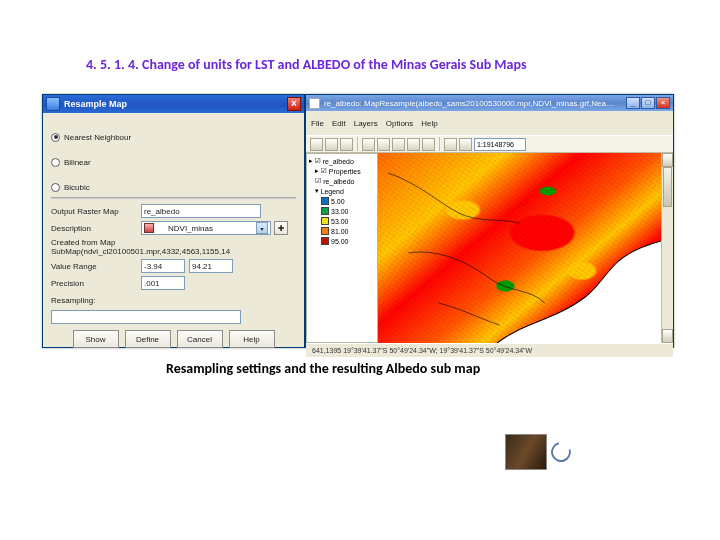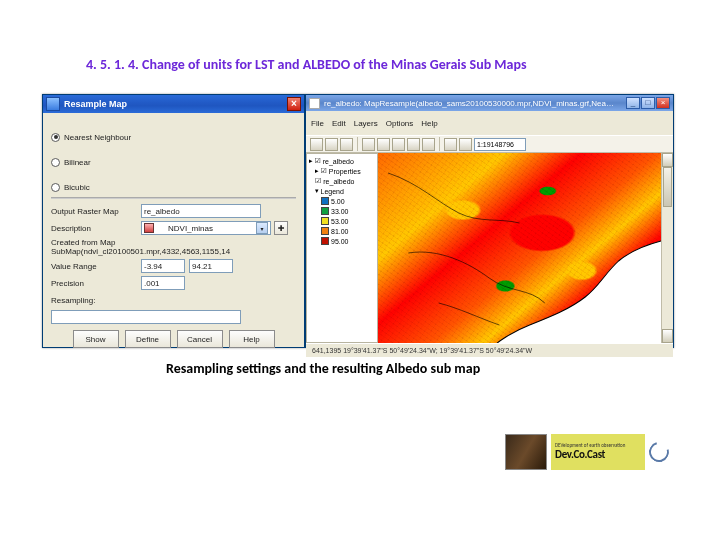--- a/index.html
+++ b/index.html
@@ -349,18 +349,14 @@
         <span>641,1395   19°39'41.37"S  50°49'24.34"W;  19°39'41.37"S  50°49'24.34"W</span>
       </div>
   </div>
 
 </div>
 
 <div class="caption">Resampling settings and the resulting Albedo sub map</div>
 
 <div class="footer">
   <div class="photo"></div>
-  <div class="brand">
-    <div class="tag">DEVelopment of earth observation</div>
-    <div class="name">Dev.Co.Cast</div>
-  </div>
   <div class="swirl"></div>
 </div>
 
 </body></html>

